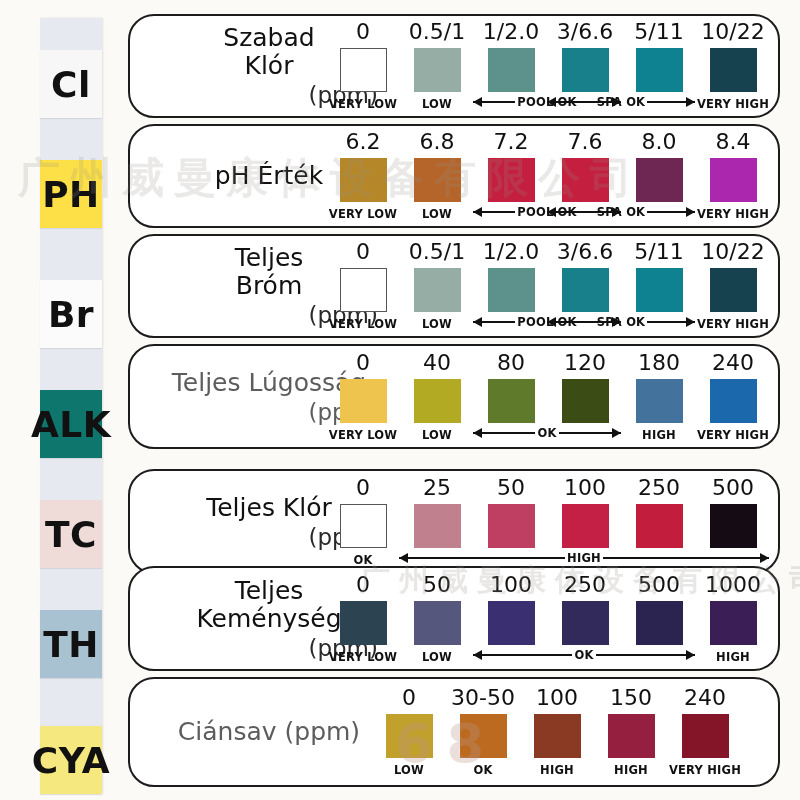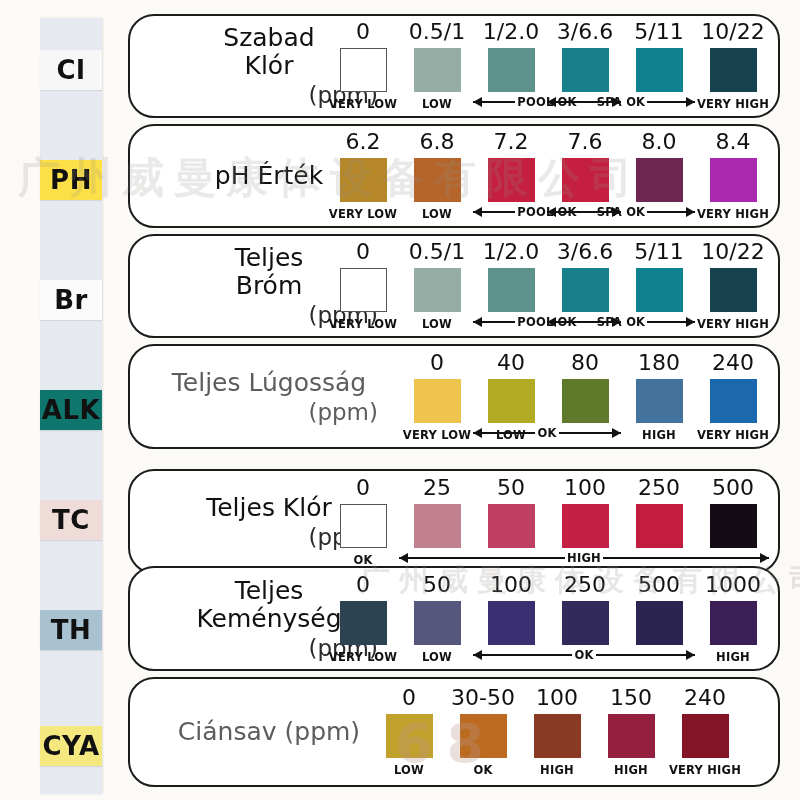--- a/index.html
+++ b/index.html
@@ -12,23 +12,23 @@
   
   #watermark{position:absolute;inset:0;pointer-events:none;z-index:5;}
   .wm{position:absolute;color:rgba(150,145,135,.20);font-weight:600;white-space:nowrap;}
   .wm-a{top:150px;left:18px;font-size:42px;letter-spacing:10px;}
   .wm-b{top:560px;left:360px;font-size:30px;letter-spacing:9px;color:rgba(150,145,135,.22);}
   .wm-c{top:712px;left:395px;font-size:54px;letter-spacing:14px;color:rgba(190,150,140,.30);font-weight:700;}
 
   
   #strip{position:absolute;left:40px;top:18px;width:62px;height:776px;
          background:#e7e9f0;box-shadow:1px 0 2px rgba(0,0,0,.10);z-index:3;}
-  .pad{position:absolute;left:0;width:62px;height:40px;
+  .pad{position:absolute;left:0;width:62px;height:68px;
        display:flex;align-items:center;justify-content:center;
-       font-size:26px;font-weight:700;color:#111;letter-spacing:.5px;
+       font-size:36px;font-weight:700;color:#111;letter-spacing:.5px;
        box-shadow:0 1px 1px rgba(0,0,0,.08);}
 
   
   .panel{position:absolute;left:128px;width:652px;
          background:#fff;border:2.5px solid #1c1c1c;border-radius:26px;
          box-sizing:border-box;z-index:4;}
   .panel-inner{position:relative;width:100%;height:100%;}
 
   .title{position:absolute;left:14px;top:0;width:250px;height:100%;
          display:flex;flex-direction:column;justify-content:center;
@@ -265,20 +265,25 @@
             <div class="val">40</div>
             <div class="chip" style="background: rgb(178, 170, 34);"></div>
             <div class="tag">LOW</div>
           </div>
           <div class="cell">
             <div class="val">80</div>
             <div class="chip" style="background: rgb(95, 122, 42);"></div>
             <div class="tag"></div>
           </div>
           <div class="cell">
+            <div class="val">120</div>
+            <div class="chip" style="background: rgb(59, 77, 21);"></div>
+            <div class="tag"></div>
+          </div>
+          <div class="cell">
             <div class="val">180</div>
             <div class="chip" style="background: rgb(67, 115, 157);"></div>
             <div class="tag">HIGH</div>
           </div>
           <div class="cell">
             <div class="val">240</div>
             <div class="chip" style="background: rgb(27, 104, 173);"></div>
             <div class="tag">VERY HIGH</div>
           </div>
         </div>

